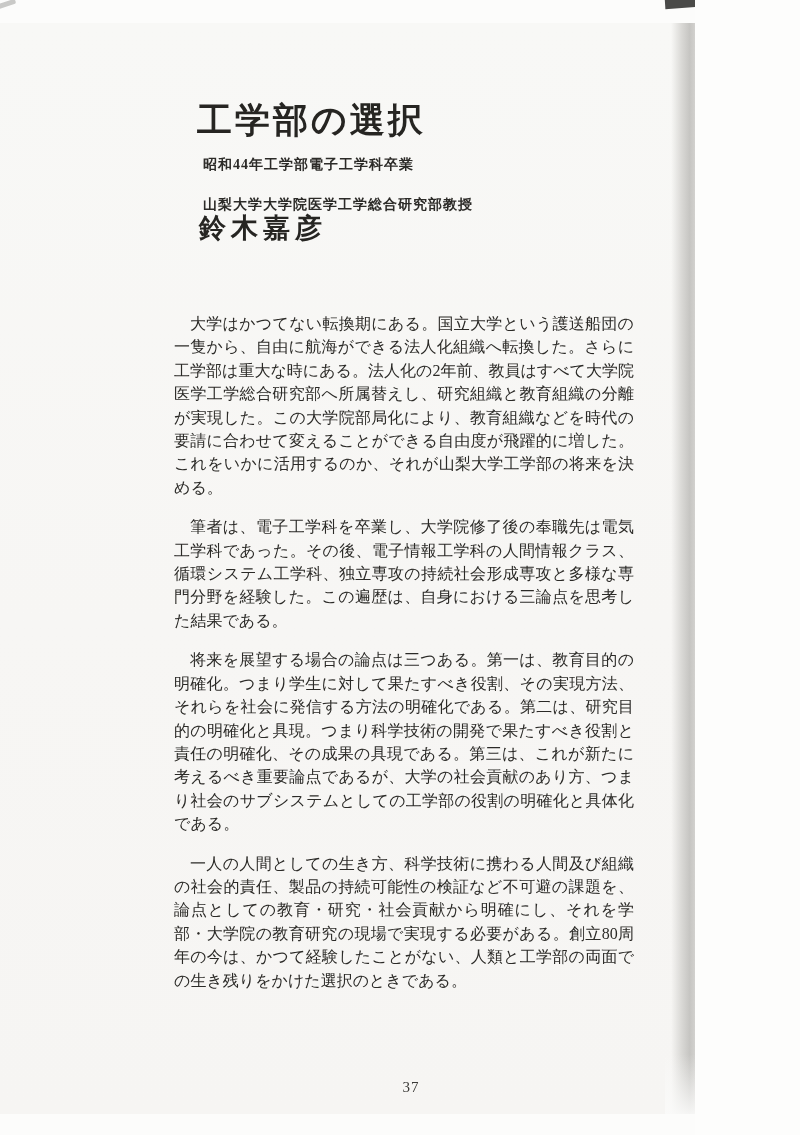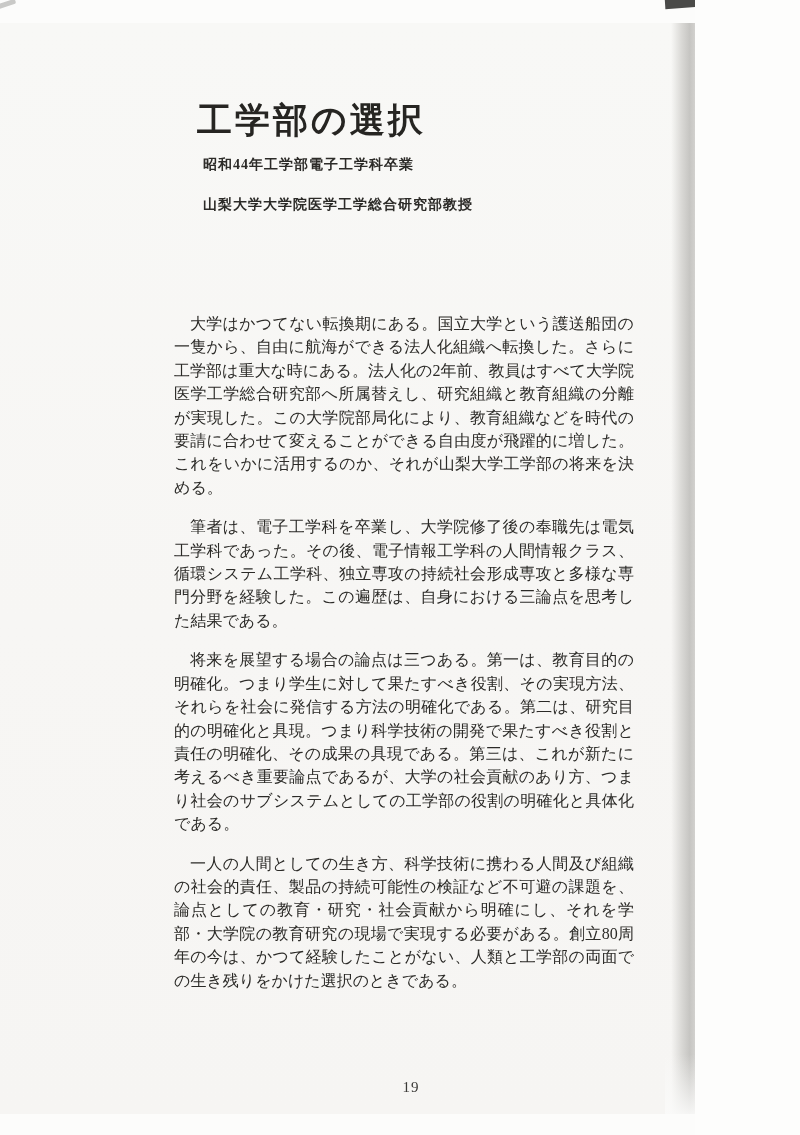--- a/index.html
+++ b/index.html
@@ -114,23 +114,24 @@
   <div class="corner-mark-tr"></div>
   <div class="corner-mark-tl"></div>
 
   <div class="content">
     <h1 class="article-title">工学部の選択</h1>
 
     <div class="credential credential-1">昭和44年工学部電子工学科卒業</div>
 
     <div class="credential credential-2">山梨大学大学院医学工学総合研究部教授</div>
 
+    <div class="author-name">鈴木嘉彦</div>
 
     <div class="body-text">
       <p>大学はかつてない転換期にある。国立大学という護送船団の一隻から、自由に航海ができる法人化組織へ転換した。さらに工学部は重大な時にある。法人化の2年前、教員はすべて大学院医学工学総合研究部へ所属替えし、研究組織と教育組織の分離が実現した。この大学院部局化により、教育組織などを時代の要請に合わせて変えることができる自由度が飛躍的に増した。これをいかに活用するのか、それが山梨大学工学部の将来を決める。</p>
       <p>筆者は、電子工学科を卒業し、大学院修了後の奉職先は電気工学科であった。その後、電子情報工学科の人間情報クラス、循環システム工学科、独立専攻の持続社会形成専攻と多様な専門分野を経験した。この遍歴は、自身における三論点を思考した結果である。</p>
       <p>将来を展望する場合の論点は三つある。第一は、教育目的の明確化。つまり学生に対して果たすべき役割、その実現方法、それらを社会に発信する方法の明確化である。第二は、研究目的の明確化と具現。つまり科学技術の開発で果たすべき役割と責任の明確化、その成果の具現である。第三は、これが新たに考えるべき重要論点であるが、大学の社会貢献のあり方、つまり社会のサブシステムとしての工学部の役割の明確化と具体化である。</p>
       <p>一人の人間としての生き方、科学技術に携わる人間及び組織の社会的責任、製品の持続可能性の検証など不可避の課題を、論点としての教育・研究・社会貢献から明確にし、それを学部・大学院の教育研究の現場で実現する必要がある。創立80周年の今は、かつて経験したことがない、人類と工学部の両面での生き残りをかけた選択のときである。</p>
     </div>
 
-    <div class="page-number">19</div>
+    <div class="page-number">37</div>
   </div>
 </div>
 
 </body></html>

